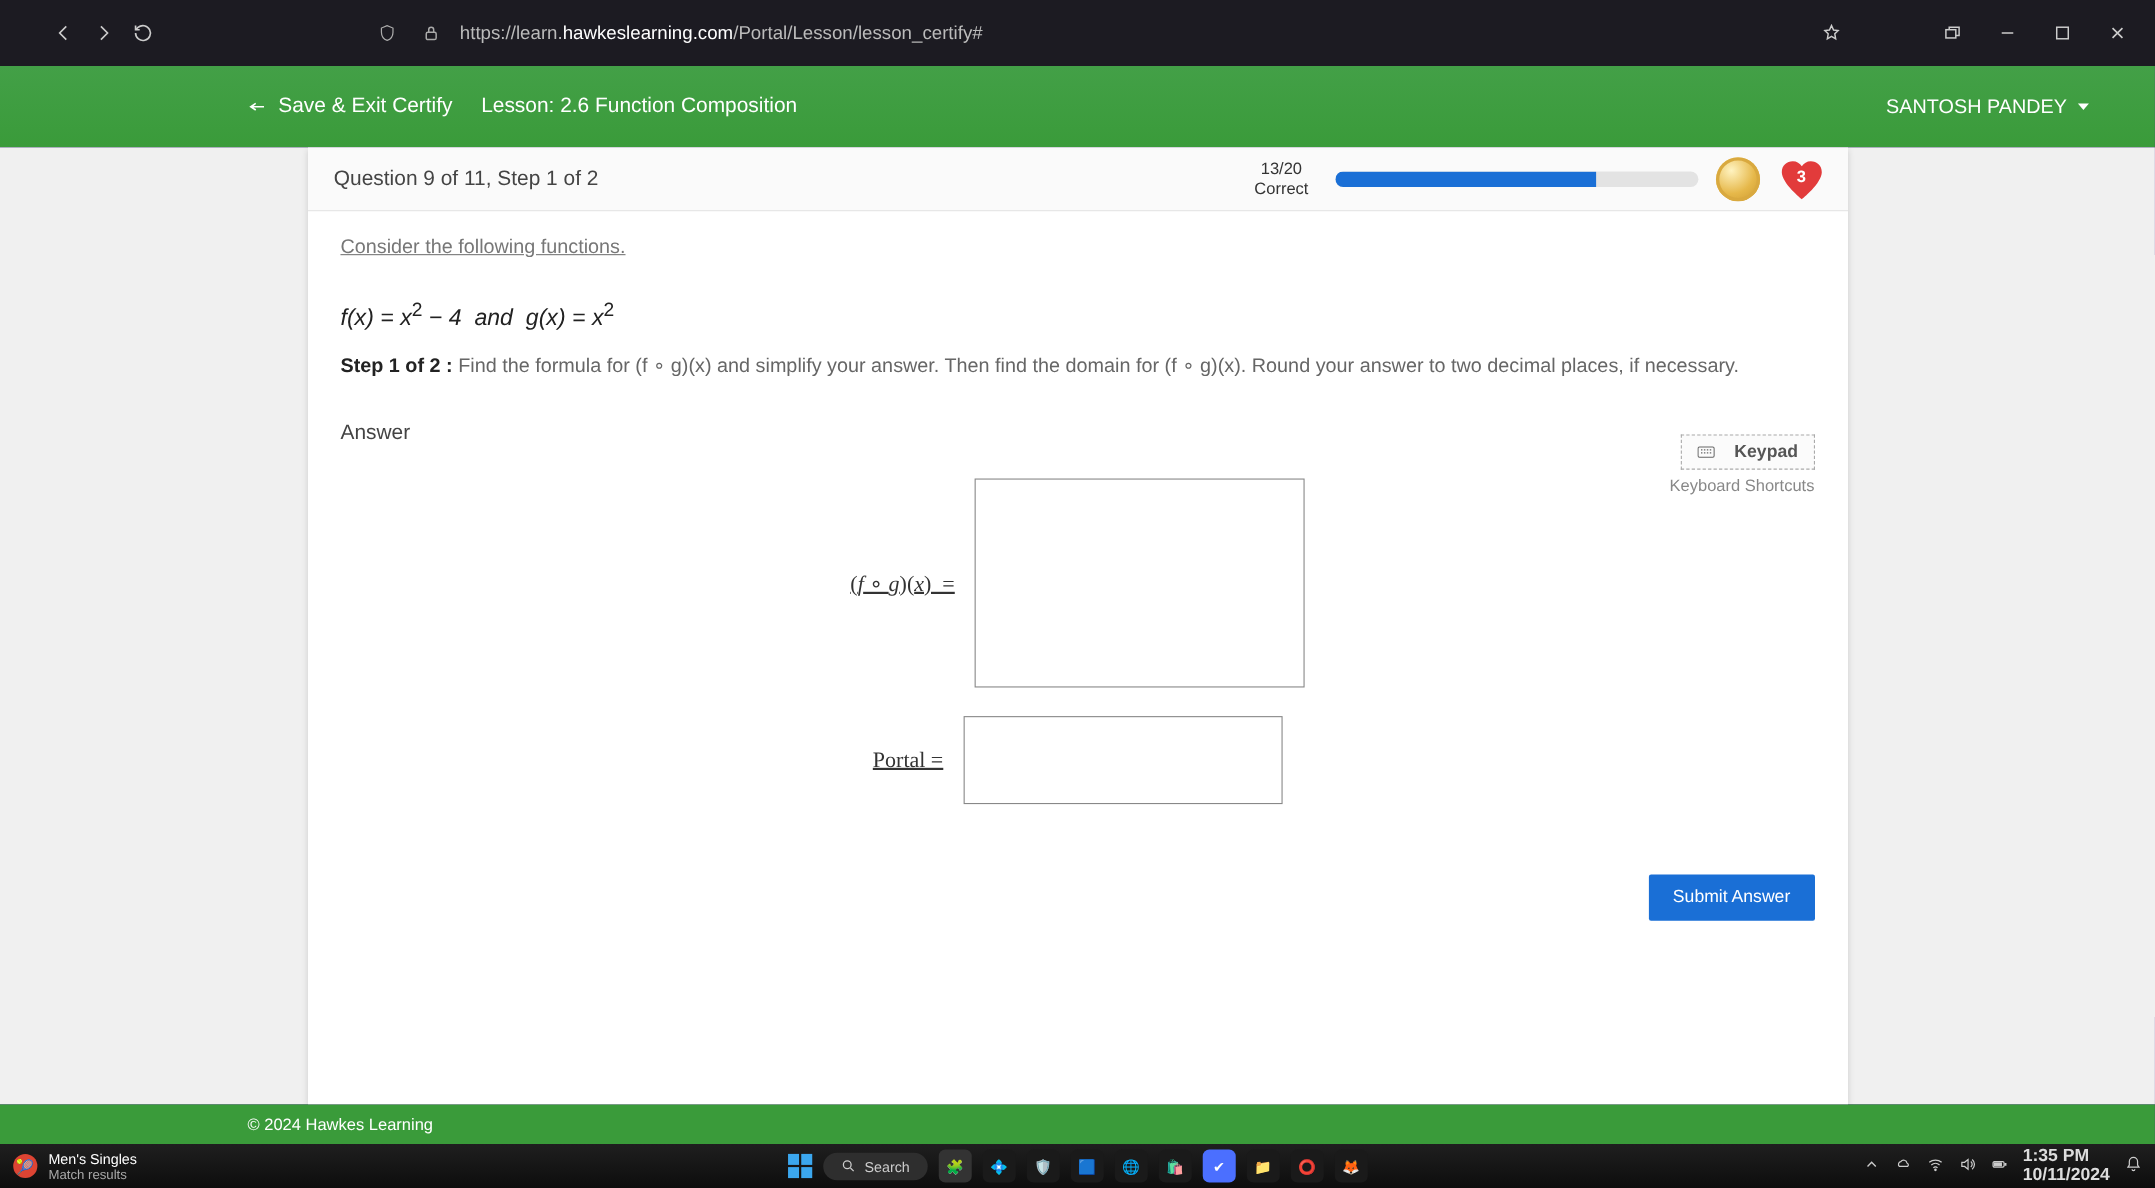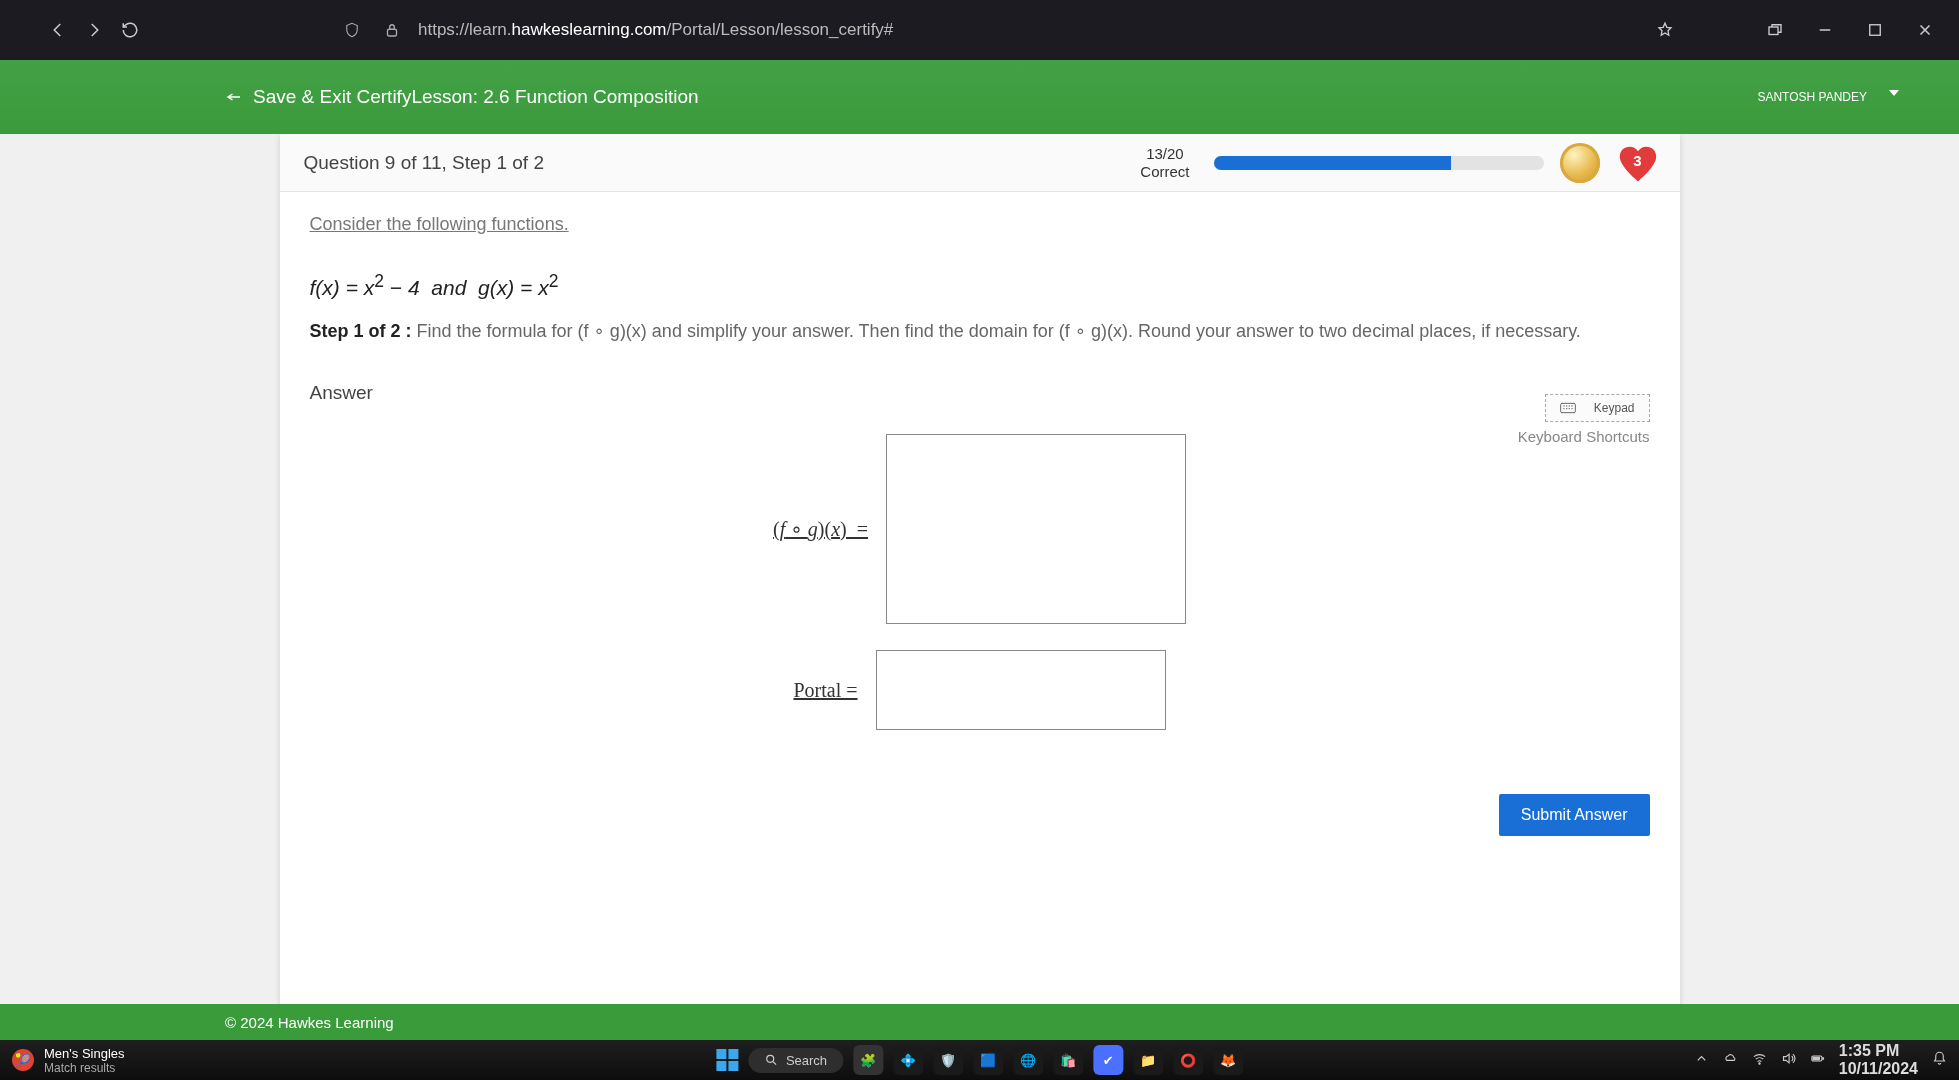--- a/index.html
+++ b/index.html
@@ -22,22 +22,22 @@
 .browser-icons2 { position:absolute; right:36px; top:90px; display:flex; align-items:center; gap:22px; }
 .browser-icons2 .chrome-icon svg { width:20px; height:20px; stroke:#ccc; fill:none; }
 
 
 .app { position:absolute; left:0; right:0; top:60px; bottom:40px; background:#4c1d95; }
 
 
 .greenbar { height:74px; width:100%; background:#3a9b3a; background:linear-gradient(#43a047,#3a9b3a); display:flex; align-items:center; color:#fff; padding-left:225px; font-size:19px; }
 .save-exit { display:flex; align-items:center; gap:10px; cursor:pointer; }
 .save-exit svg { width:18px; height:14px; stroke:#fff; }
-.lesson-title { }
-.user-area { margin-left:auto; margin-right:60px; display:flex; align-items:flex-start; gap:22px; font-size:12px; cursor:pointer; }
+.lesson-title { margin-left:26px; }
+.user-area { margin-left:auto; margin-right:60px; display:flex; align-items:center; gap:10px; font-size:18px; cursor:pointer; }
 .user-area .caret { width:0; height:0; border-left:5px solid transparent; border-right:5px solid transparent; border-top:6px solid #fff; }
 
 
 .panel-wrap { background:#f0f0f0; padding:0 0 0 0; height:calc(100% - 74px - 36px); overflow:auto; }
 .panel { margin:0 auto; width:1400px; background:#fff; box-shadow:0 2px 6px rgba(0,0,0,.15); position:relative; min-height:100%; }
 
 
 .qhead { display:flex; align-items:center; height:58px; border-bottom:1px solid #e5e5e5; padding-left:24px; background:#fafafa; }
 .qtitle { font-size:19px; color:#444; }
 .scorebox { margin-left:auto; display:flex; align-items:center; padding-right:20px; gap:16px; }
@@ -54,21 +54,21 @@
 .pbody { padding:22px 30px 40px 30px; font-size:18px; color:#444; }
 .consider { color:#777;text-decoration:underline; }
 .math-center { text-align:left; margin:36px 0 20px; font-family:Liberation Sans, sans-serif; font-size:21px; font-style:italic; color:#222; }
 .math-center .up { font-style:normal; }
 .steptxt { margin-top:10px; font-size:18px; }
 .steptxt b { color:#222; }
 .steptxt .rest { color:#666; }
 
 .answer-label { margin:40px 0 10px 0; font-size:19px; color:#444; }
 .tools { position:absolute; right:30px; margin-top:-20px; text-align:right; }
-.keypad-btn { display:inline-flex; align-items:center; gap:18px; border:1px dashed #aaa; background:#fbfbfb; padding:6px 14px; font-size:12px; color:#555; cursor:pointer; }
+.keypad-btn { display:inline-flex; align-items:center; gap:18px; border:1px dashed #aaa; background:#fbfbfb; padding:6px 14px; font-size:16px; color:#555; cursor:pointer;font-weight:bold; }
 .keypad-btn svg { width:16px; height:12px; stroke:#666; fill:none; }
 .shortcuts { font-size:15px; color:#888; margin-top:6px; }
 
 .answer-area { margin-top:30px; display:flex; flex-direction:column; align-items:center; gap:26px; }
 .row { display:flex; align-items:center; gap:18px; }
 .row .lab { font-family:"Cambria Math",serif; font-size:20px; color:#333;text-decoration:underline; }
 .bigbox { width:300px; height:190px; border:1px solid #888; background:#fff; }
 .smallbox { width:290px; height:80px; border:1px solid #888; background:#fff; }
 
 .submit-row { text-align:right; padding:24px 30px 30px; }

